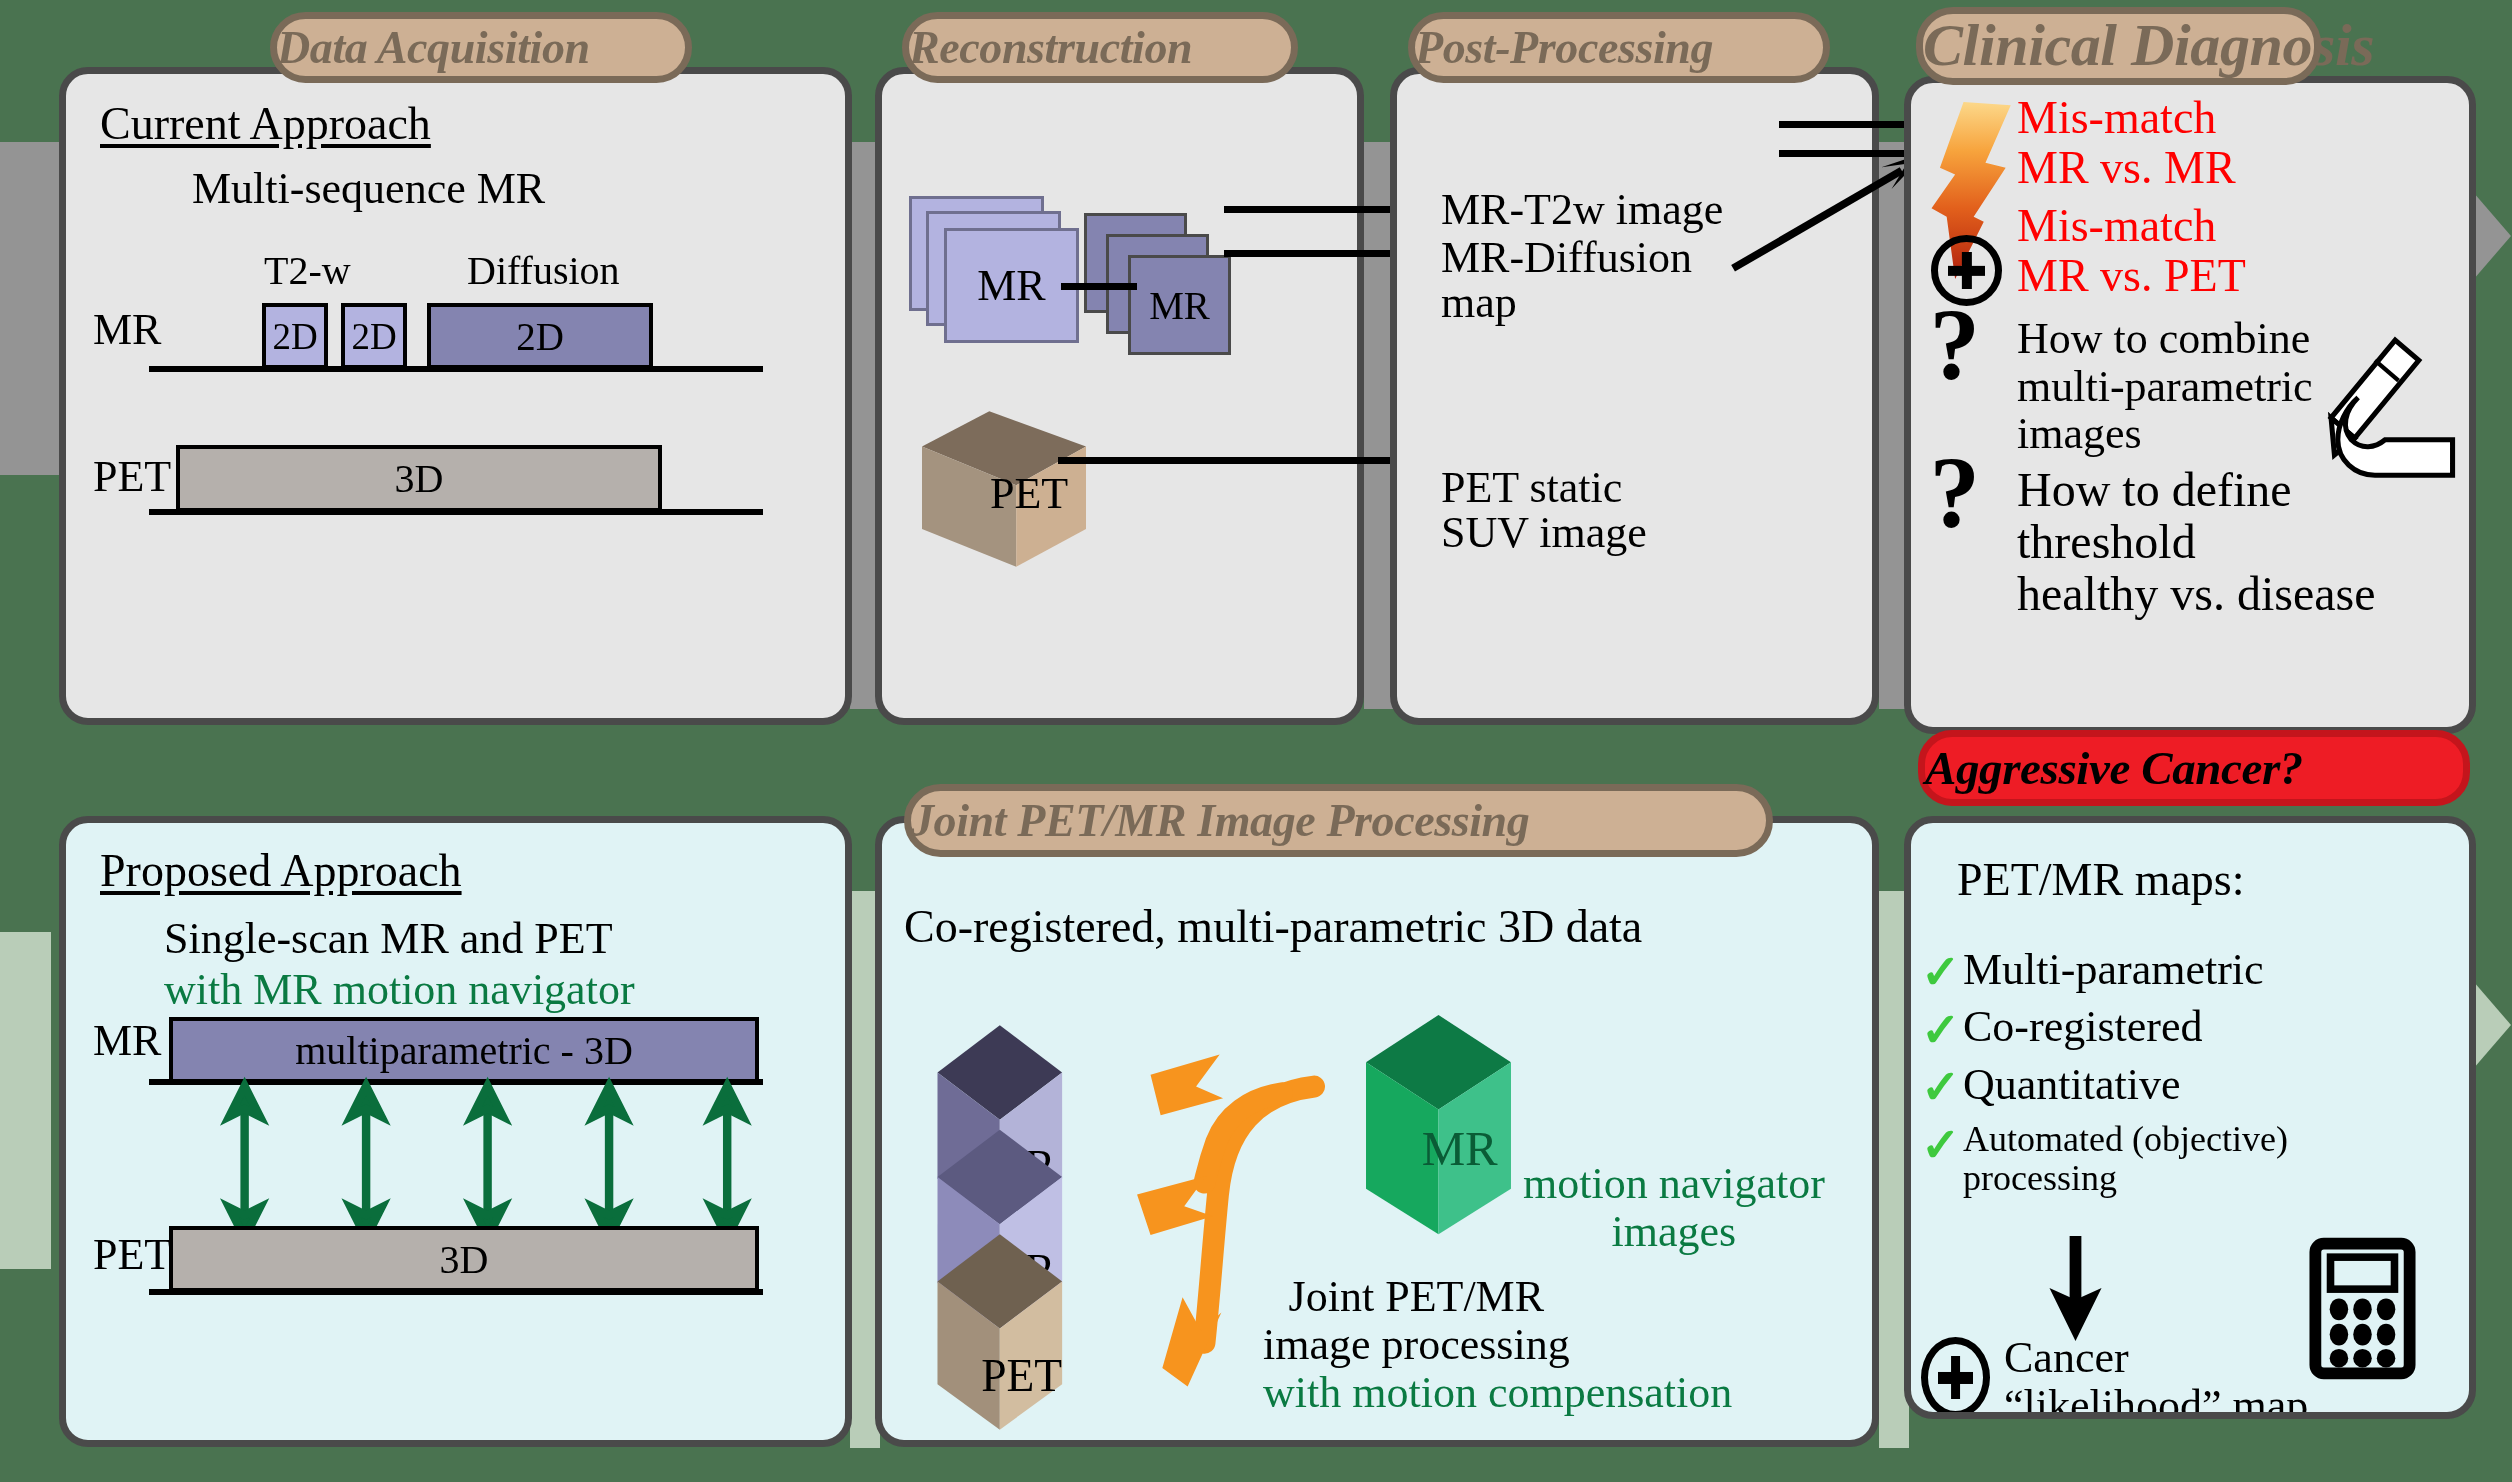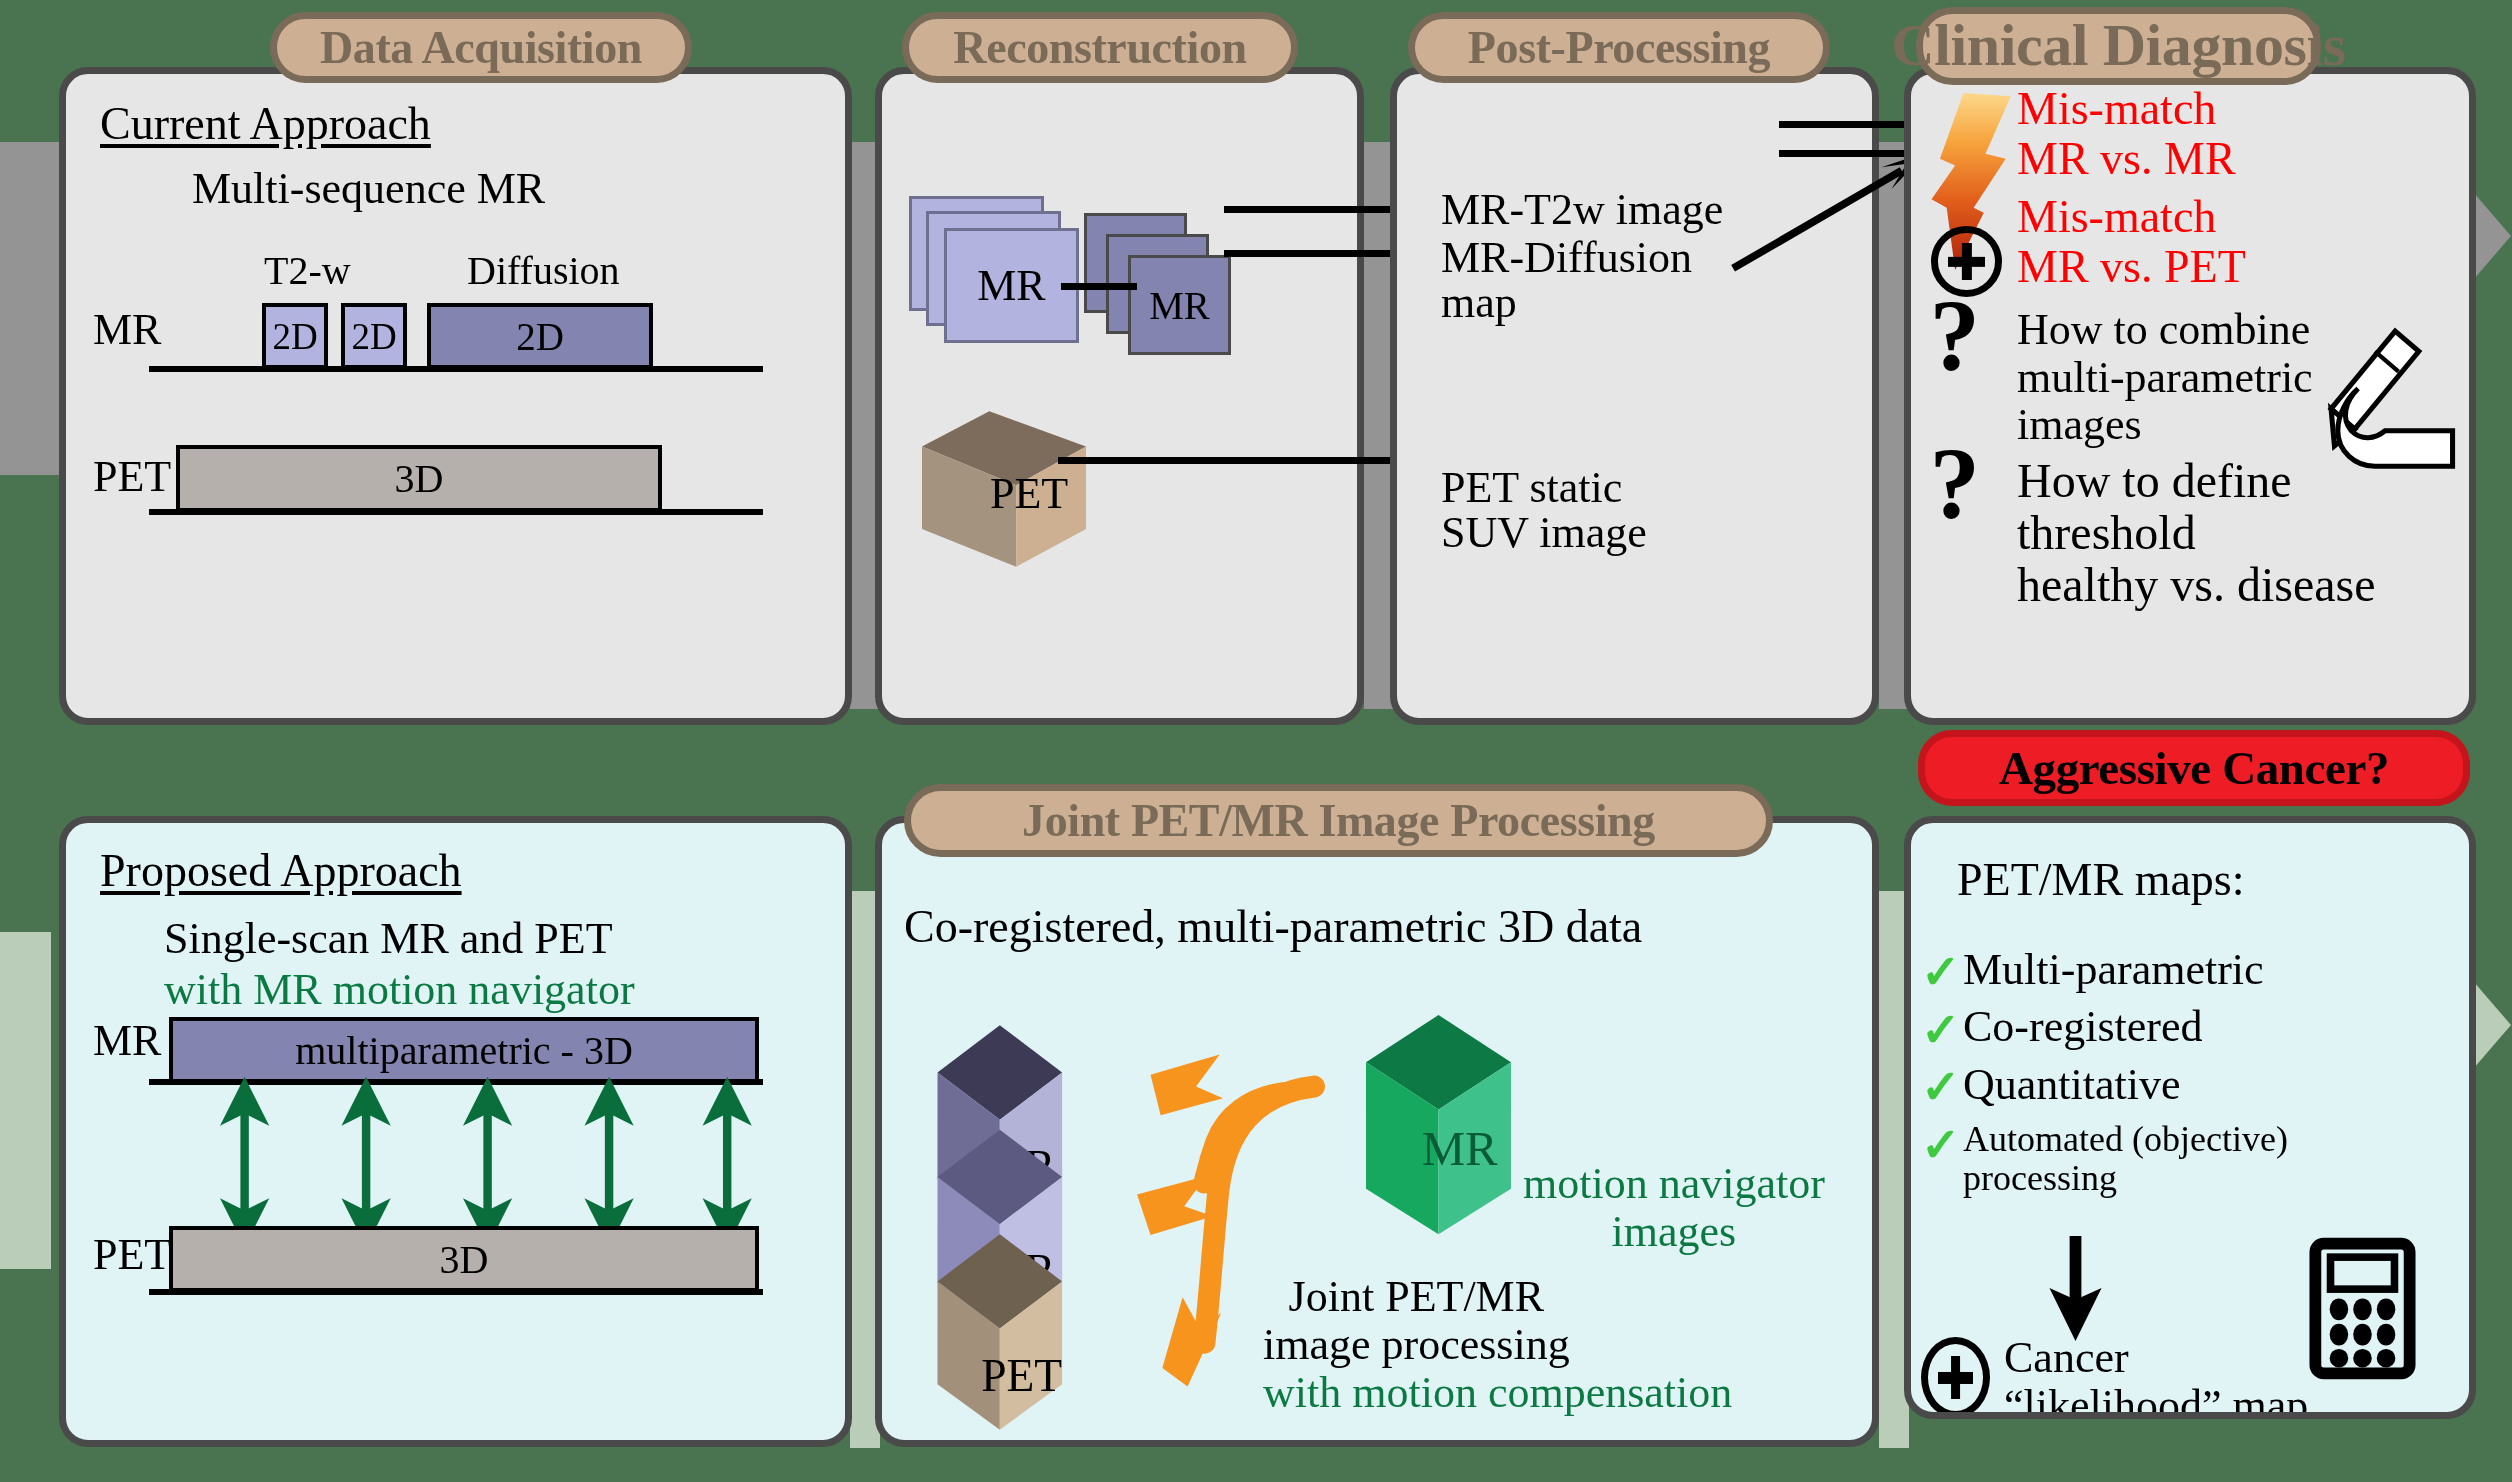--- a/index.html
+++ b/index.html
@@ -30,22 +30,22 @@
   .panel.grey{background:#e6e6e6;}
   .panel.cyan{background:#e0f3f5;}
 
   
   .pill{
     position:absolute;
     background:#cdb094;
     border:7.6px solid #7a6a58;
     border-radius:37px;
     color:#7a6a58;
-    font-weight:bold;
-    display:flex;align-items:center;justify-content:center;
+    font-style:italic;font-weight:bold;
+    display:flex;align-items:center;justify-content:flex-start;
     box-sizing:border-box;
     z-index:40;
     white-space:nowrap;
     letter-spacing:-0.4px;
   }
   .pill.red{
     background:#ee1c25;border-color:#c4151c;color:#000;
     border-radius:34px;
   }
 
@@ -190,21 +190,21 @@
   <div class="line" style="left:1779px;top:150px;width:131px;"></div>
   <div class="head" style="left:1906px;top:135px;"></div>
   <svg style="position:absolute;left:1733px;top:152px;" width="194" height="118" viewBox="0 0 230 140">
     <line x1="0" y1="138" x2="200" y2="22" stroke="#000" stroke-width="9"></line>
     <polygon points="230,0 188,44 206,14 176,18" fill="#000"></polygon>
   </svg>
 
   <div class="pill" style="left:1916px;top:6.7px;width:405px;height:78px;font-size:60px;">
     <span>Clinical Diagnosis</span>
   </div>
-  <div class="panel grey" style="left:1904px;top:67px;width:572px;height:658px;font-family:Liberation Serif, serif;">
+  <div class="panel grey" style="left:1904px;top:76px;width:572px;height:658px;font-family:Liberation Serif, serif;">
 
     <svg style="position:absolute;left:17px;top:18.6px;" width="93" height="177" viewBox="0 0 110 210">
       <defs>
         <linearGradient id="boltgrad" x1="0" y1="0" x2="0" y2="1">
           <stop offset="0%" stop-color="#fcd88a"></stop>
           <stop offset="28%" stop-color="#f7a33c"></stop>
           <stop offset="60%" stop-color="#e2601c"></stop>
           <stop offset="100%" stop-color="#b01f0d"></stop>
         </linearGradient>
       </defs>

